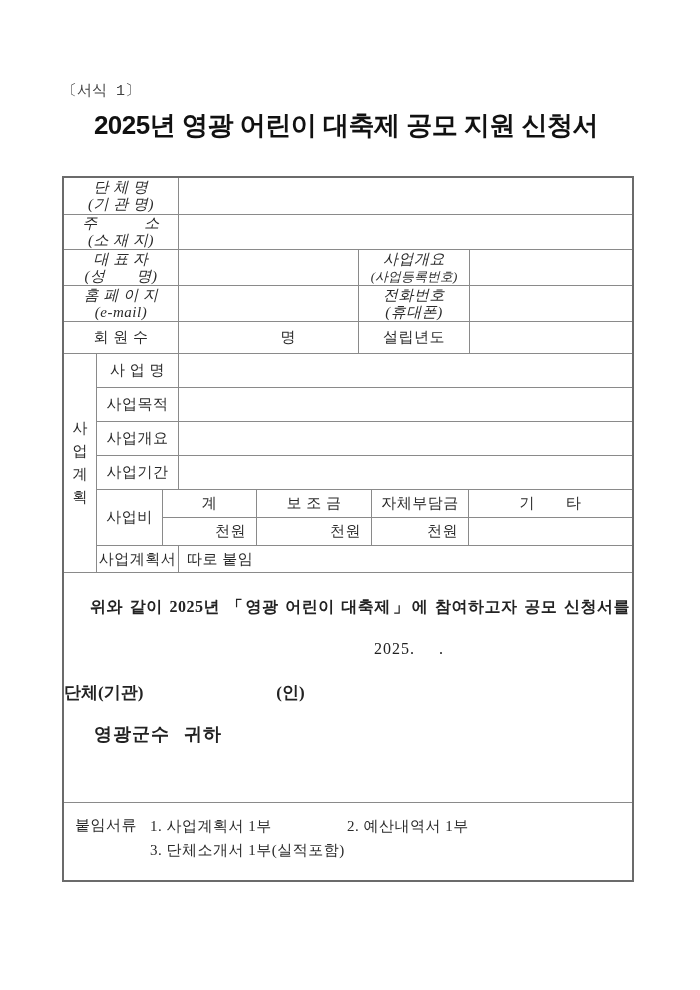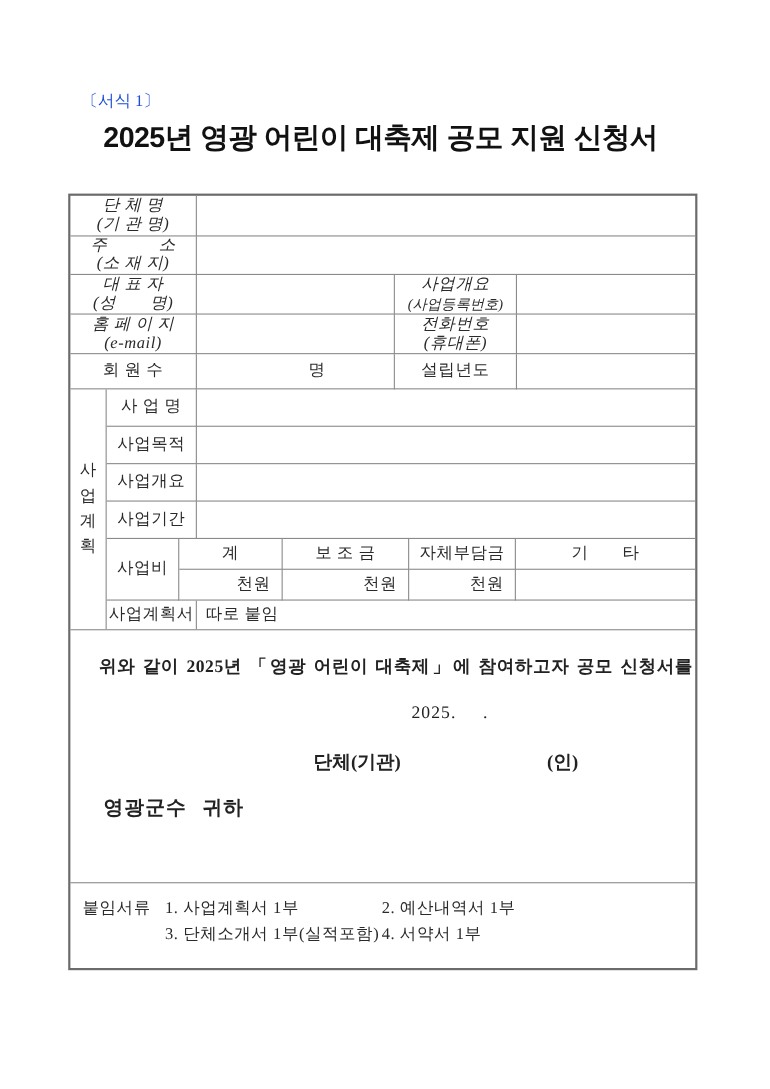--- a/index.html
+++ b/index.html
@@ -10,22 +10,22 @@
   html,body{margin:0;padding:0;background:#ffffff;}
   body{
     width:700px;height:990px;overflow:hidden;
     font-family:"Liberation Serif","DejaVu Serif",serif;
     color:var(--ink);
     -webkit-font-smoothing:antialiased;
   }
   .page{padding:84px 0 0 62px;width:568px;}
 
   .form-tag{
-    font-family:Liberation Serif, serif;
-    font-size:15px;line-height:16px;color:#1d4ed8;margin-left:12px;
+    font-family:Liberation Mono, monospace;
+    font-size:15px;line-height:16px;color:#404040;
   }
   .title{
     margin-top:8px;
     font-family:"Liberation Sans","DejaVu Sans",sans-serif;
     font-weight:900;font-size:26px;line-height:34px;
     letter-spacing:-0.5px;text-align:center;color:#111;
     white-space:nowrap;
   }
 
   .formbox{
@@ -87,21 +87,21 @@
     letter-spacing:0.5px;
   }
   .stmt-line2{padding:0 2px;line-height:28px;letter-spacing:0.5px;}
   .date-line{
     margin-top:18px;padding-left:310px;line-height:20px;
     font-weight:normal;font-size:16px;letter-spacing:1px;
     display:flex;
   }
   .date-line .dot{margin-left:24px;}
   .sig-line{
-    margin-top:24px;padding-left:221px;line-height:20px;
+    margin-top:24px;line-height:20px;
     display:flex;font-size:17px;
   }
   .sig-line .seal{margin-left:133px;}
   .addr-line{
     margin-top:20px;padding-left:30px;line-height:22px;
     display:flex;font-size:18px;letter-spacing:1px;
   }
   .addr-line .honor{margin-left:14px;}
 
   
@@ -235,18 +235,17 @@
         <span class="honor">귀하</span>
       </div>
     </div>
 
     <div class="attach">
       <div class="attach-label">붙임서류</div>
       <div class="attach-items">
         <span>1. 사업계획서 1부</span>
         <span>2. 예산내역서 1부</span>
         <span>3. 단체소개서 1부(실적포함)</span>
-        <span>4. 서약서 1부</span>
       </div>
     </div>
 
   </div>
 </div>
 
 </body></html>

